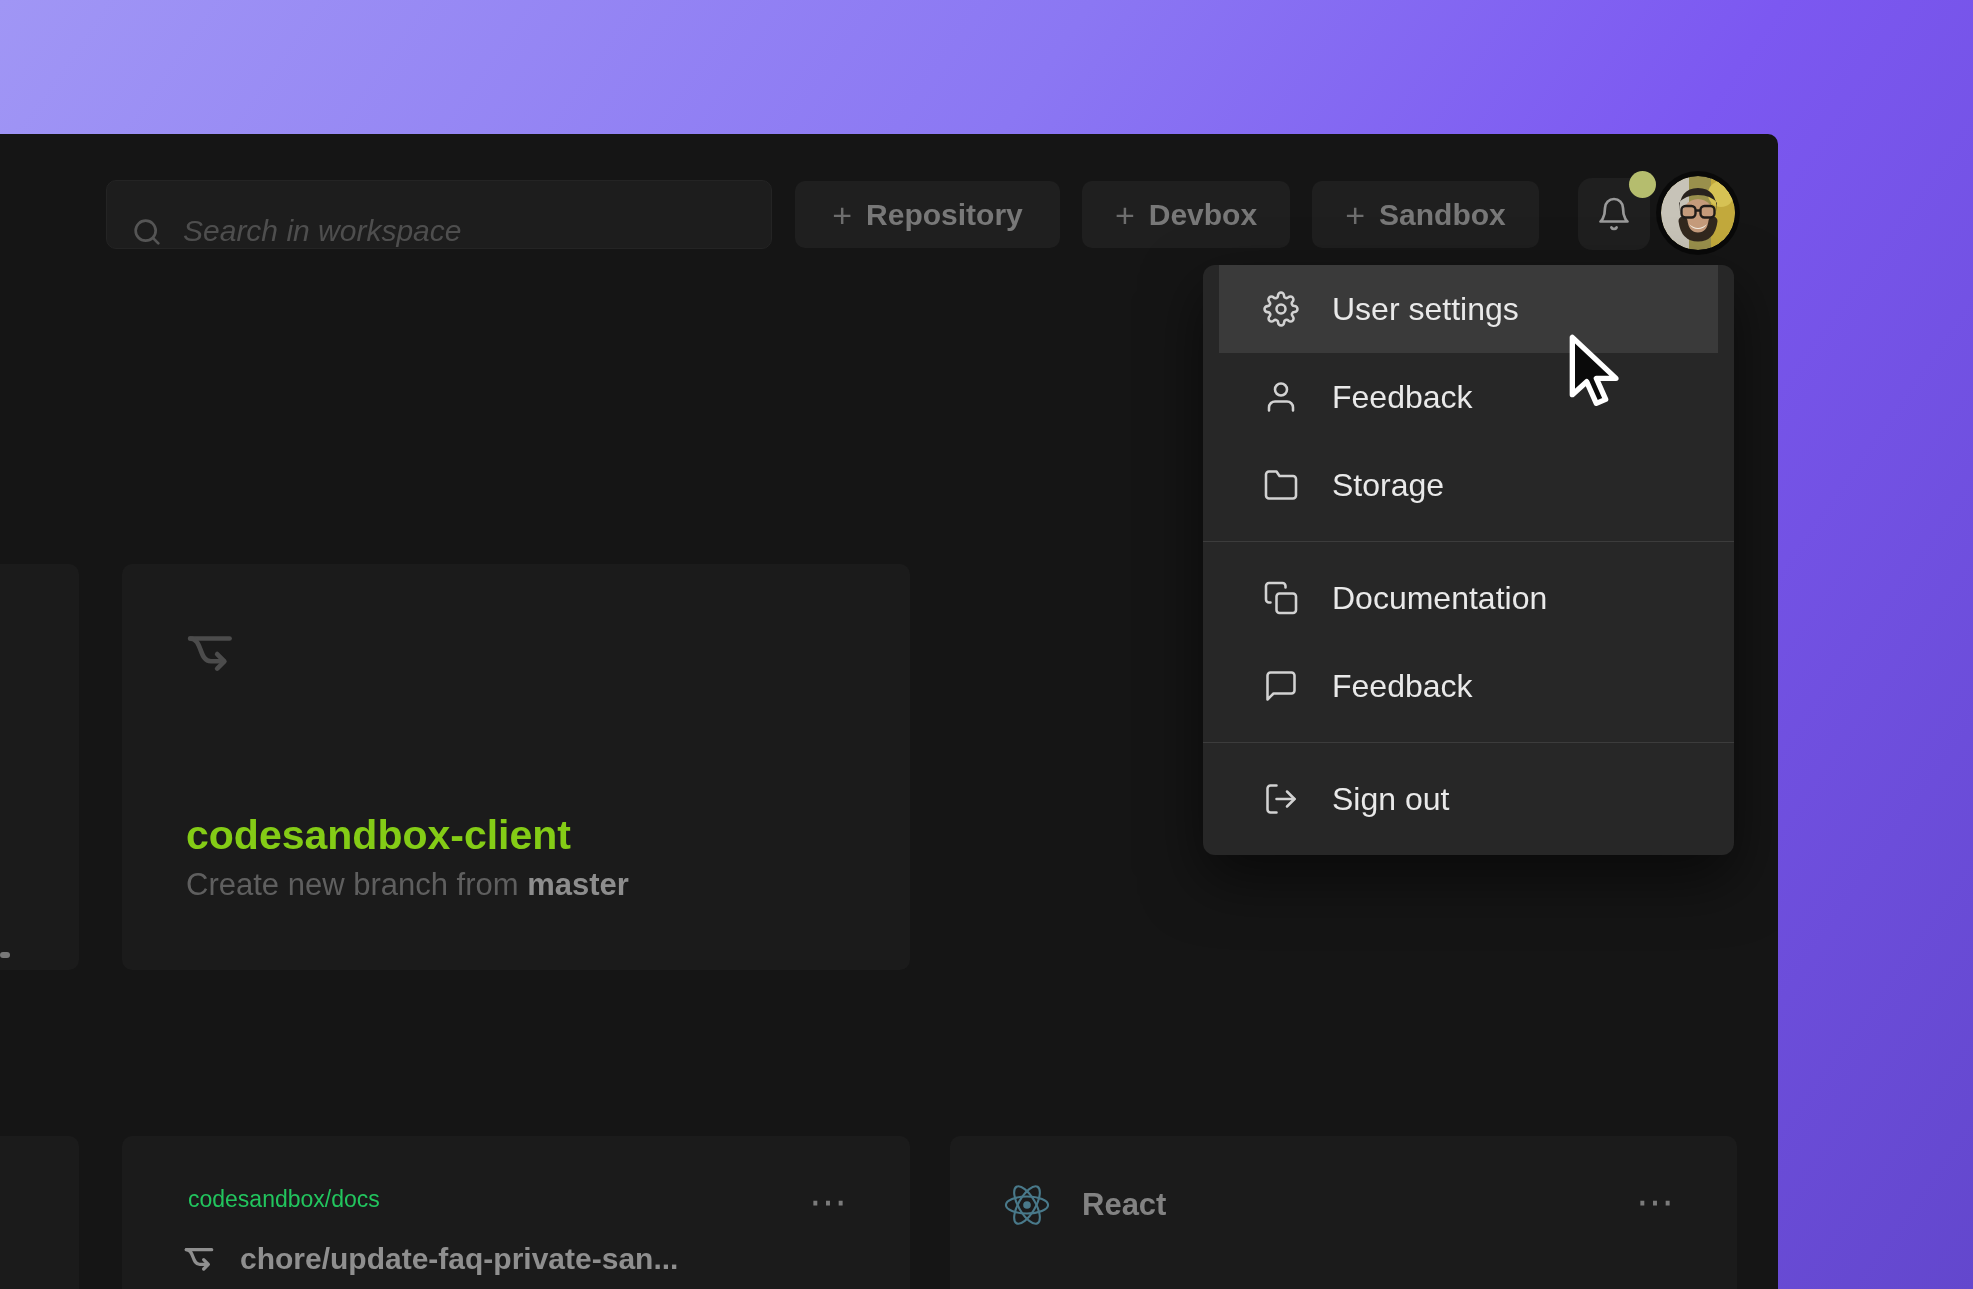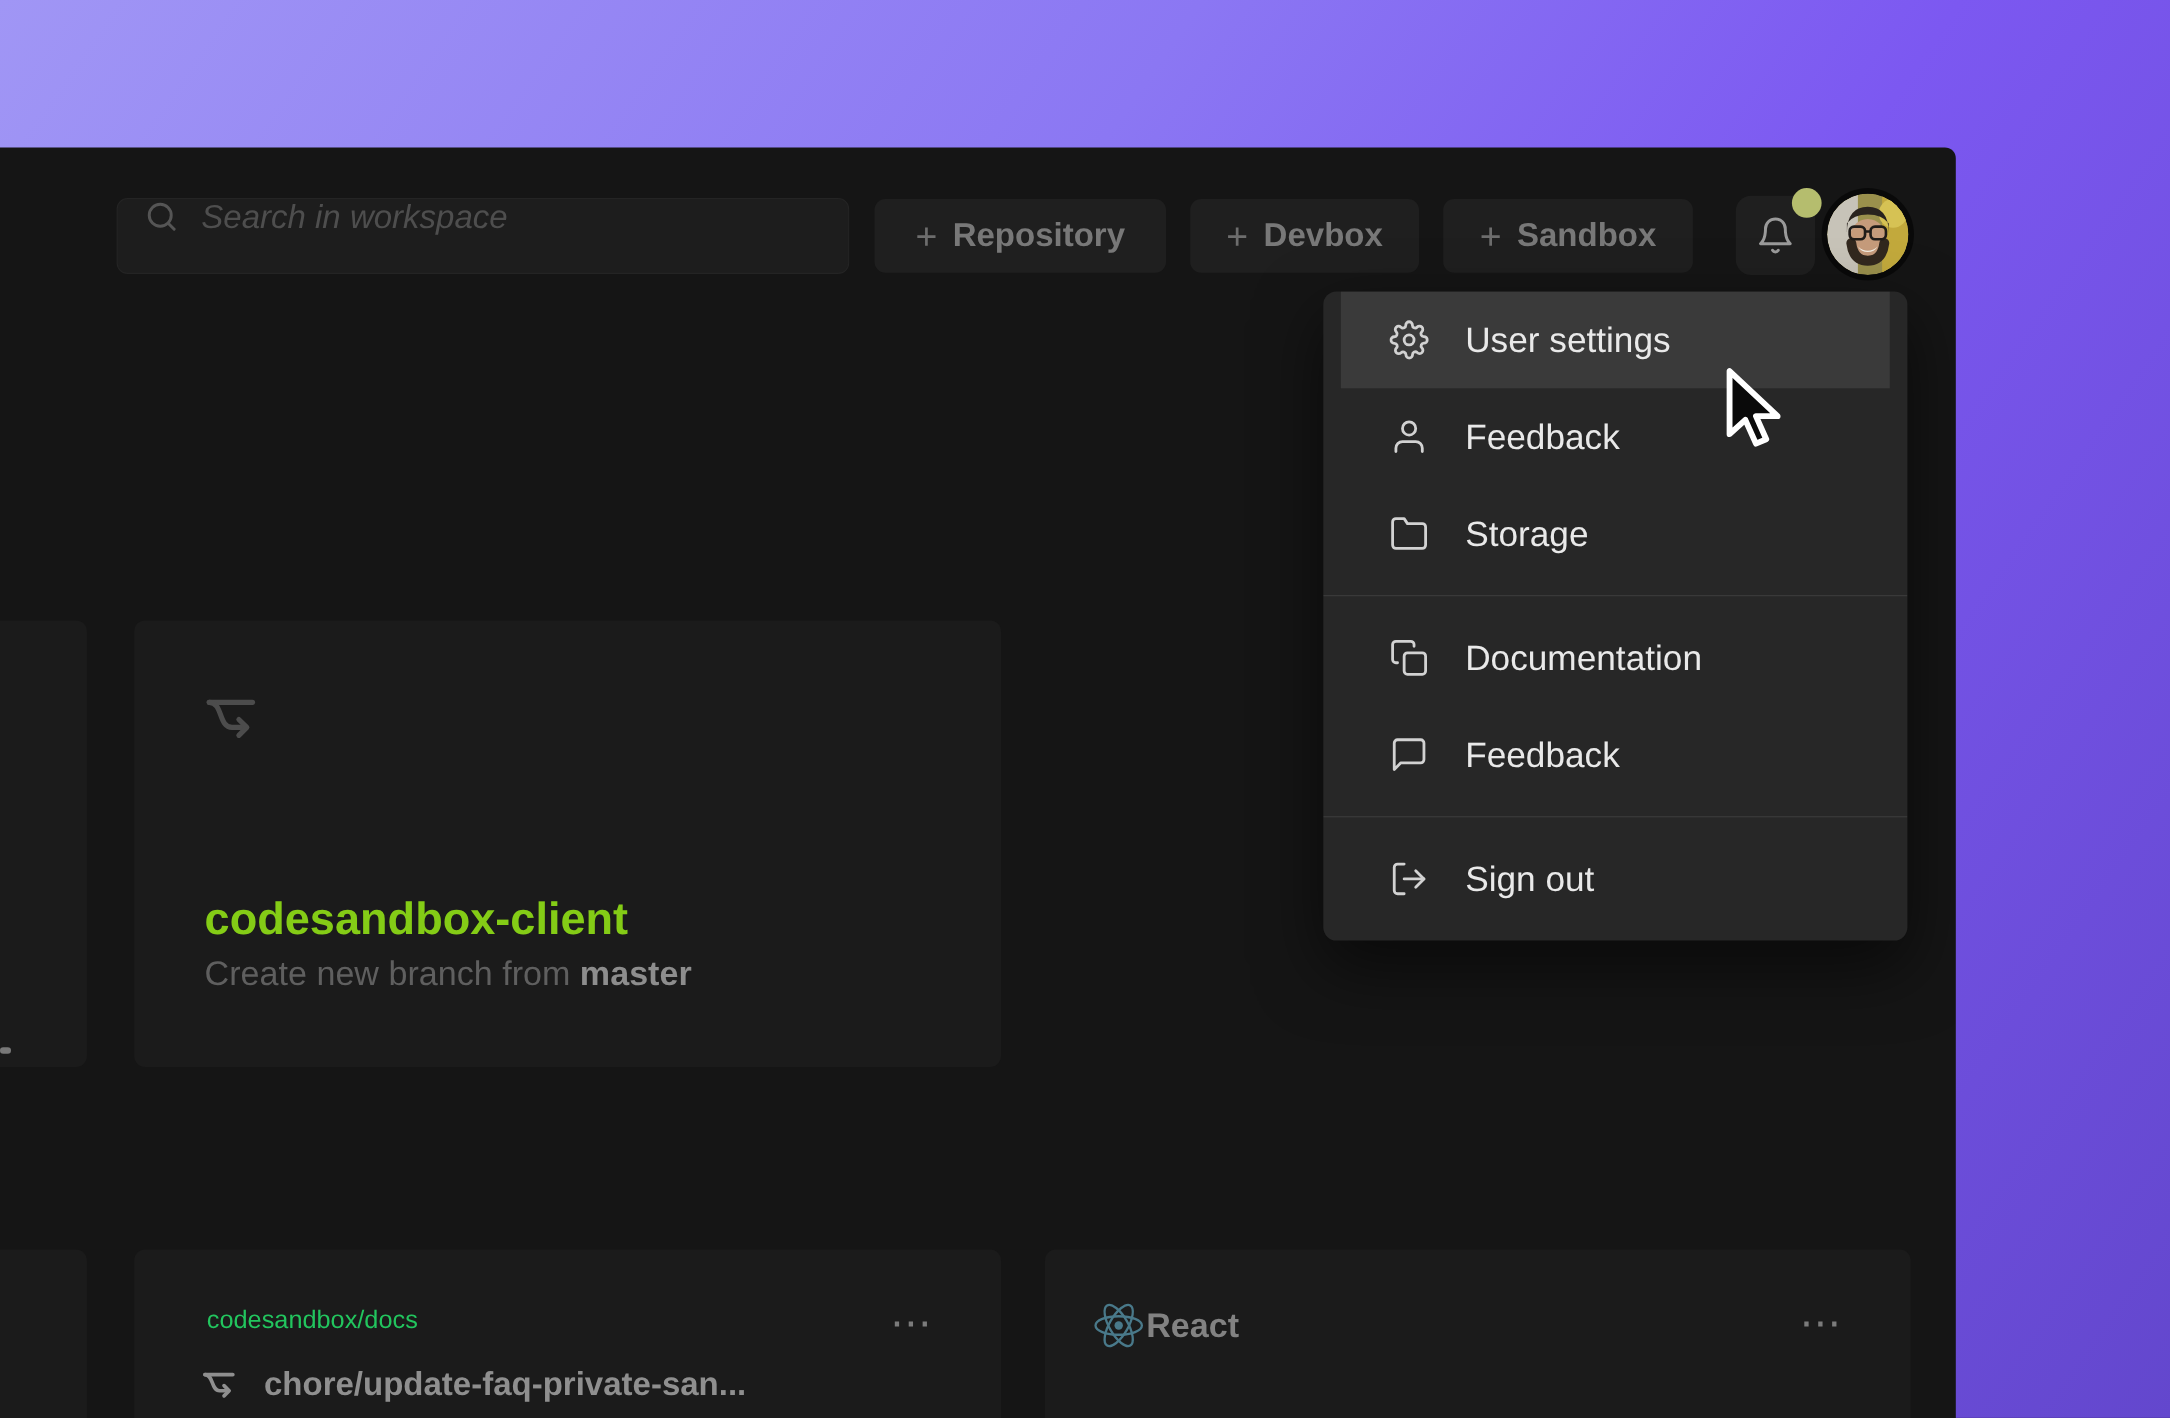--- a/index.html
+++ b/index.html
@@ -9,21 +9,21 @@
     background:linear-gradient(125deg,#a096f5 0%,#8b77f3 38%,#7c58f1 62%,#6347cd 100%);
   }
   .app-panel{
     position:absolute;left:0;top:134px;width:1778px;height:1155px;
     background:#151515;border-radius:0 10px 0 0;overflow:hidden;
   }
   
   .search-box{
     position:absolute;left:106px;top:46px;width:666px;height:69px;box-sizing:border-box;
     background:#1d1d1d;border:1px solid #242424;border-radius:10px;
-    display:flex;align-items:flex-start;gap:20px;padding:0 24px;color:#555;
+    display:flex;align-items:flex-end;gap:20px;padding:0 24px;color:#555;
   }
   .search-box .ph{font-size:30px;font-style:italic;color:#4e4e4e;white-space:nowrap;}
   .search-box svg{flex:0 0 auto;}
   .action-btn{
     position:absolute;top:47px;height:67px;box-sizing:border-box;background:#1f1f1f;border-radius:10px;
     display:flex;align-items:center;justify-content:center;gap:14px;
     color:#787878;font-size:30px;font-weight:600;
   }
   .action-btn .plus{font-size:34px;font-weight:400;color:#6d6d6d;line-height:1;}
   .btn-repo{left:795px;width:265px;}
@@ -47,21 +47,21 @@
   .card-bot-template{left:950px;top:1002px;width:787px;height:220px;}
   .clip-dash{position:absolute;background:#787878;border-radius:3px;}
   .branch-icon-lg{position:absolute;left:62px;top:64px;color:#4c4c4c;}
   .card-title{position:absolute;left:64px;top:248px;font-size:41px;font-weight:700;color:#84cc16;}
   .card-sub{position:absolute;left:64px;top:303px;font-size:31px;color:#5f5f5f;white-space:nowrap;}
   .card-sub b{color:#8d8d8d;font-weight:700;}
   .repo-title{position:absolute;left:66px;top:50px;font-size:23px;color:#22c55e;}
   .more-dots{position:absolute;right:58px;top:44px;font-size:38px;color:#7b7b7b;letter-spacing:5px;}
   .repo-branch{position:absolute;left:60px;top:106px;display:flex;align-items:center;gap:20px;color:#8f8f8f;justify-content:flex-end;}
   .repo-branch .txt{font-size:30px;font-weight:700;color:#8f8f8f;white-space:nowrap;}
-  .tpl-row{position:absolute;left:42px;top:46px;display:flex;align-items:center;}
+  .tpl-row{position:absolute;left:52px;top:46px;display:flex;align-items:center;gap:30px;}
   .tpl-title{font-size:31px;font-weight:700;color:#828282;}
   
   .menu{
     position:absolute;left:1203px;top:131px;width:531px;background:#272727;border-radius:12px;
     box-shadow:0 24px 60px rgba(0,0,0,.55);overflow:hidden;
   }
   .menu-section{padding:12px 16px;}
   .menu-section.first{padding-top:0;}
   .menu-divider{height:1px;background:#3c3c3c;}
   .menu-item{

